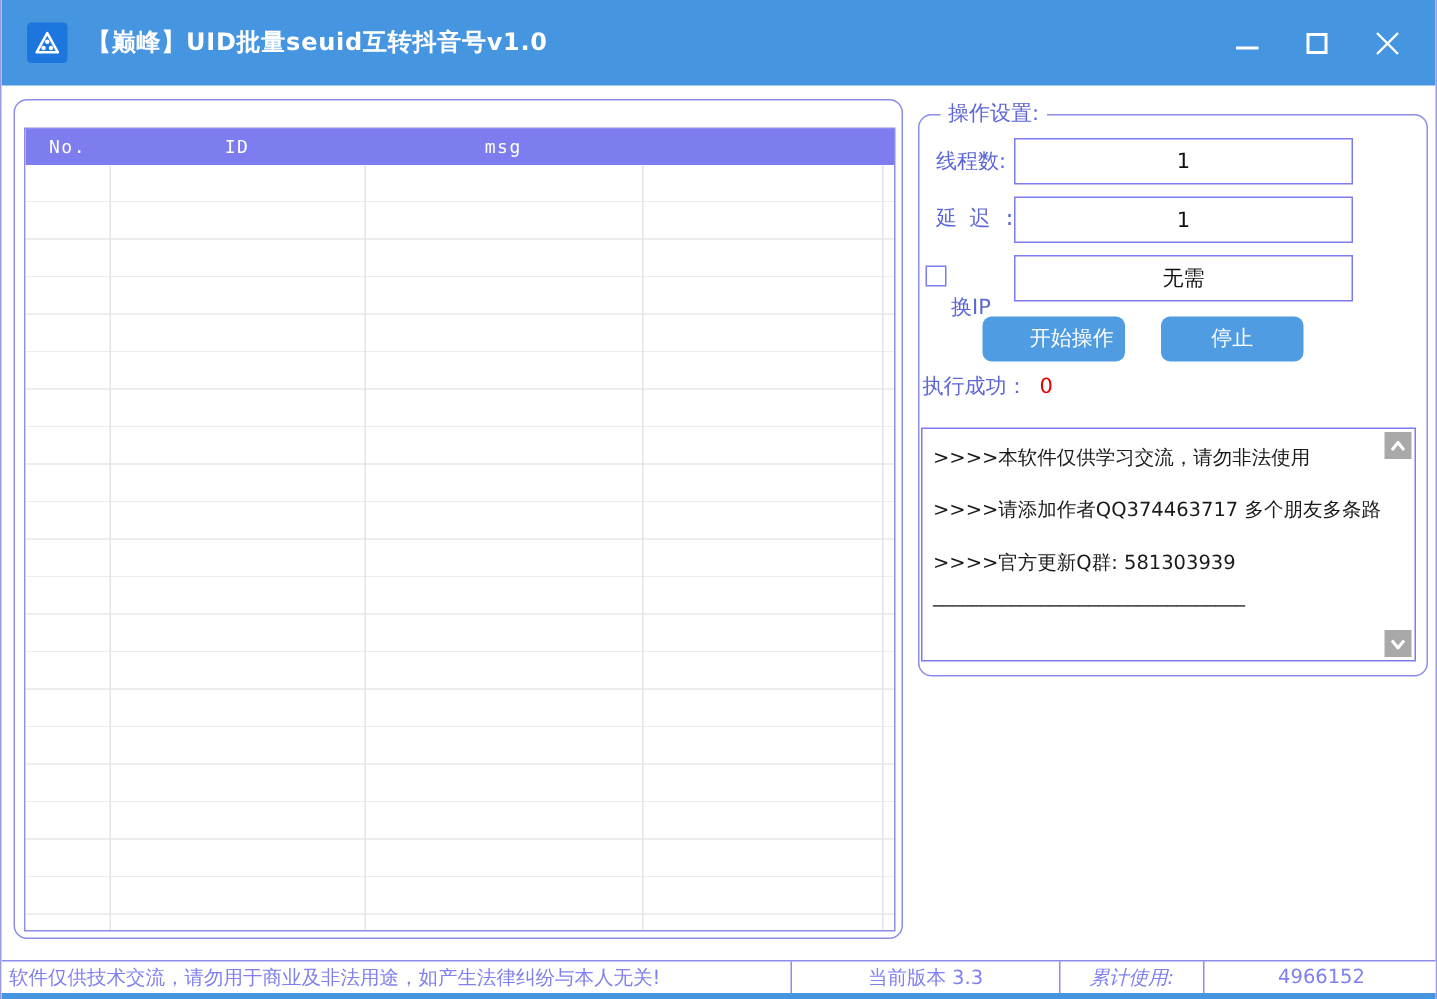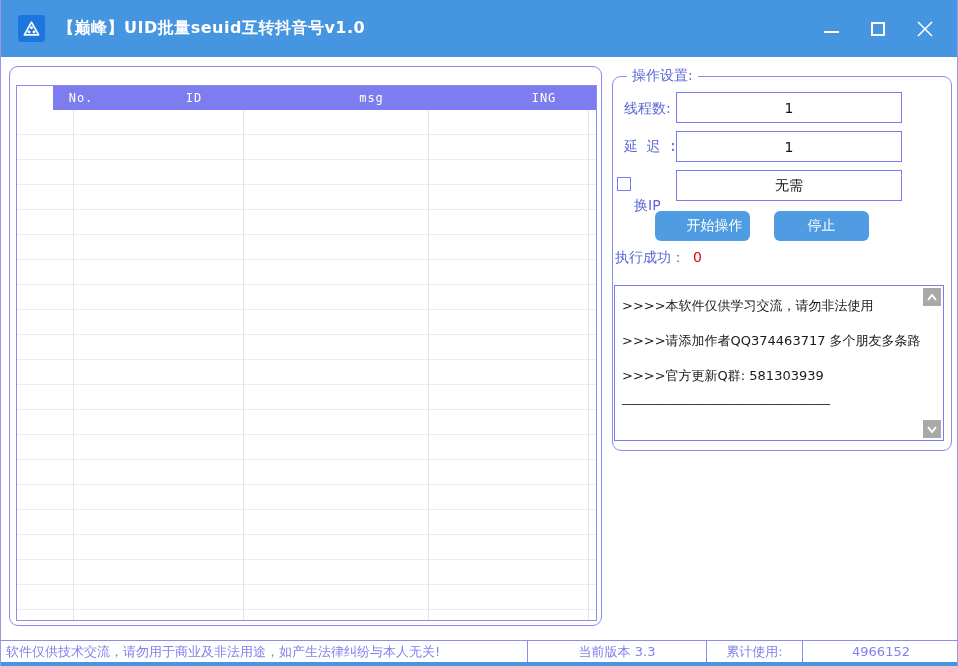--- a/index.html
+++ b/index.html
@@ -37,21 +37,21 @@
     border: 1px solid #8c8cea; border-radius: 9px; background: #ffffff;
   }
   .listview {
     position: absolute; left: 6px; top: 18px; width: 581px; height: 536px;
     border: 1px solid #8c8cea; background: #ffffff; overflow: hidden;
   }
   .lv-header {
     position: absolute; left: 0; top: 0; width: 100%; height: 24px;
     background: #7d7df0; display: grid;
     grid-template-columns: 56px 170px 185px 160px 1fr;
-    color: #ffffff; font-family: "DejaVu Sans Mono", monospace; font-size: 12px; margin-left: 36px;
+    color: #ffffff; font-family: "DejaVu Sans Mono", monospace; font-size: 12px;
   }
   .lv-header .hcell { display: flex; align-items: center; justify-content: center; letter-spacing: 1px; }
   .lv-body {
     position: absolute; left: 0; top: 24px; width: 100%; height: 512px;
     background: repeating-linear-gradient(to bottom, #ffffff 0px, #ffffff 24px, #ededed 24px, #ededed 25px);
   }
   .col-sep { position: absolute; top: 0; bottom: 0; width: 1px; background: #e4e4e4; }
   .col-sep.c1 { left: 56px; } .col-sep.c2 { left: 226px; }
   .col-sep.c3 { left: 411px; } .col-sep.c4 { left: 571px; }
 
@@ -103,21 +103,21 @@
 
   
   .statusbar {
     position: absolute; left: 0; top: 640px; width: 958px; height: 22px;
     border-top: 1px solid #8c8cea; background: #ffffff;
     display: flex; align-items: center; color: #8080f0; font-size: 13px;
   }
   .sb-seg { height: 100%; display: flex; align-items: center; border-right: 1px solid #8c8cea; }
   .sb-seg-1 { width: 527px; padding-left: 5px; }
   .sb-seg-2 { width: 179px; justify-content: center; }
-  .sb-seg-3 { width: 96px; justify-content: center; }
+  .sb-seg-3 { width: 96px; justify-content: center; font-style: italic; }
   .sb-seg-4 { flex: 1; justify-content: center; border-right: none; }
   .bottom-edge { position: absolute; left: 0; top: 662px; width: 958px; height: 4px; background: #4695e1; }
 </style>
 </head>
 <body>
 
 <div class="window">
 
   <div class="titlebar">
     <div class="app-icon">
@@ -144,21 +144,20 @@
       </div>
     </div>
   </div>
 
   <div class="list-panel">
     <div class="listview">
       <div class="lv-header">
         <div class="hcell">No.</div>
         <div class="hcell">ID</div>
         <div class="hcell">msg</div>
-        <div class="hcell">ING</div>
         <div class="hcell"></div>
       </div>
       <div class="lv-body">
         <div class="col-sep c1"></div>
         <div class="col-sep c2"></div>
         <div class="col-sep c3"></div>
         <div class="col-sep c4"></div>
       </div>
     </div>
   </div>

